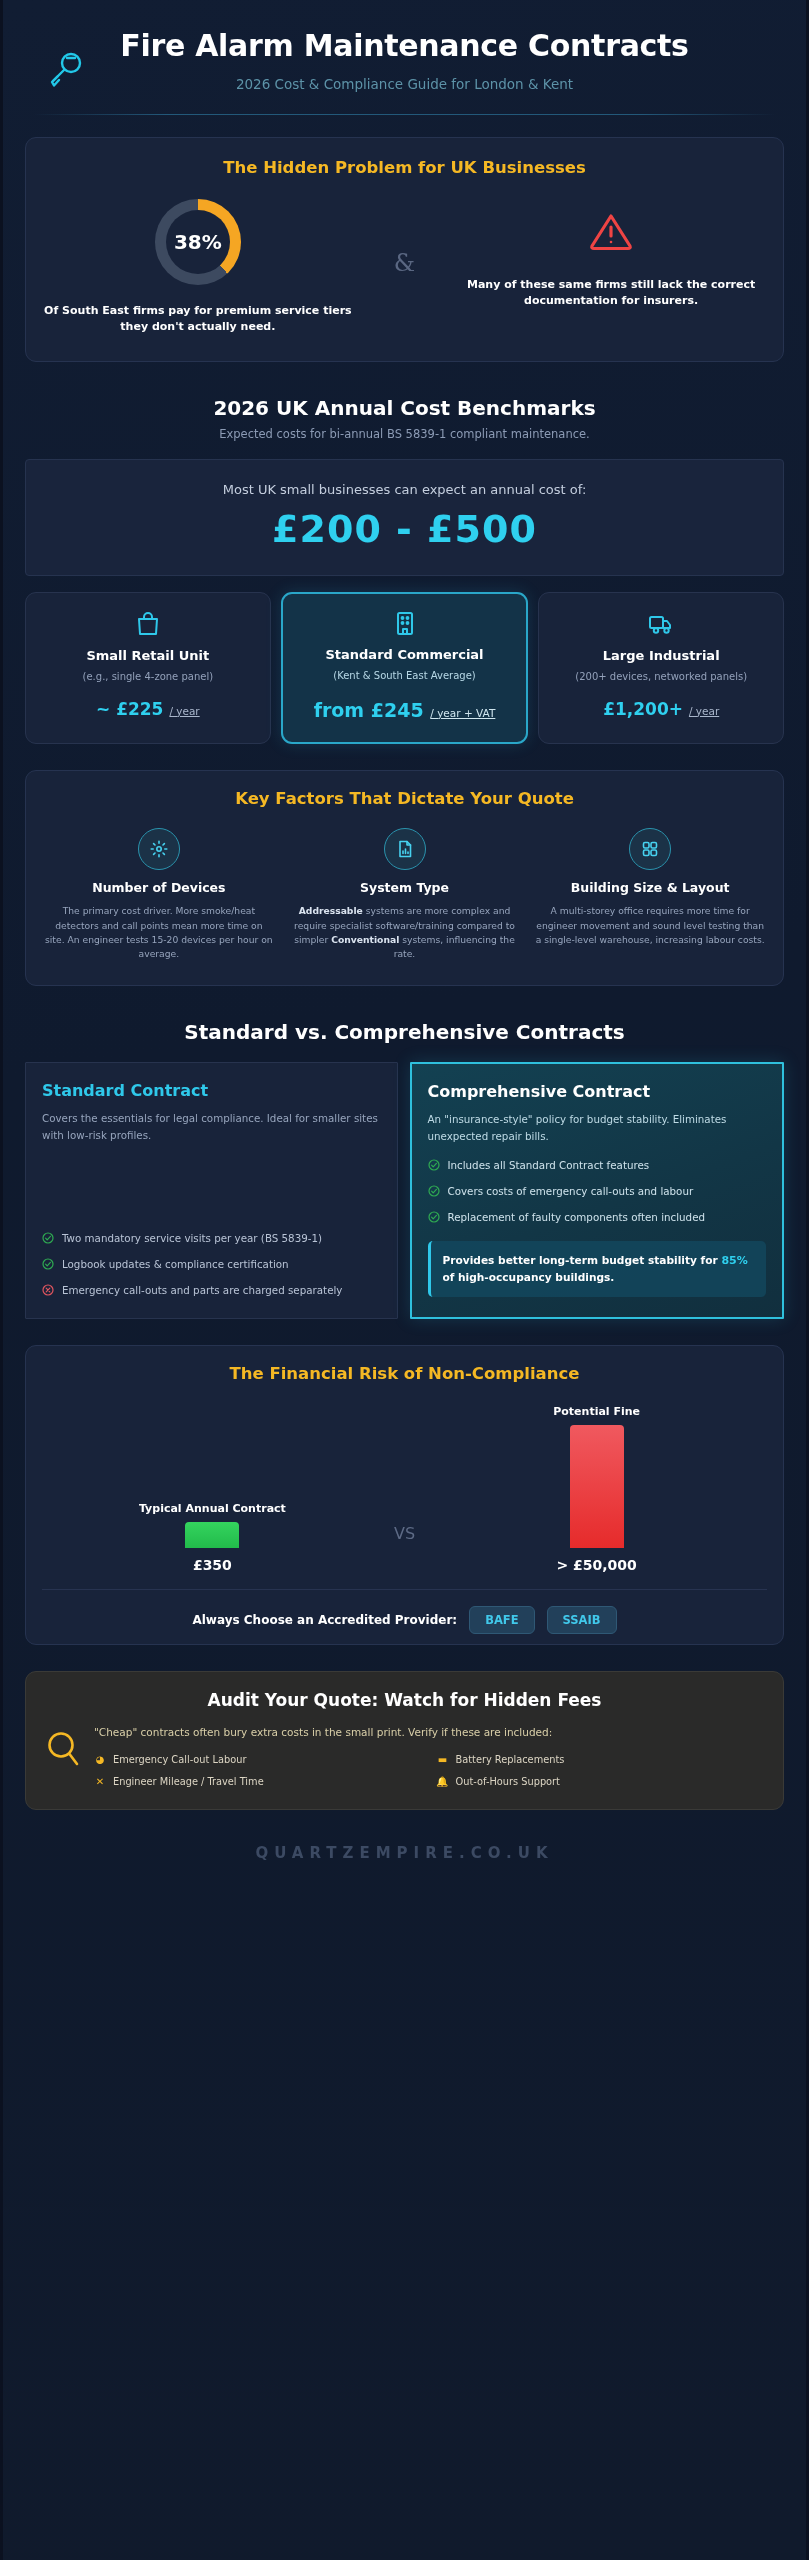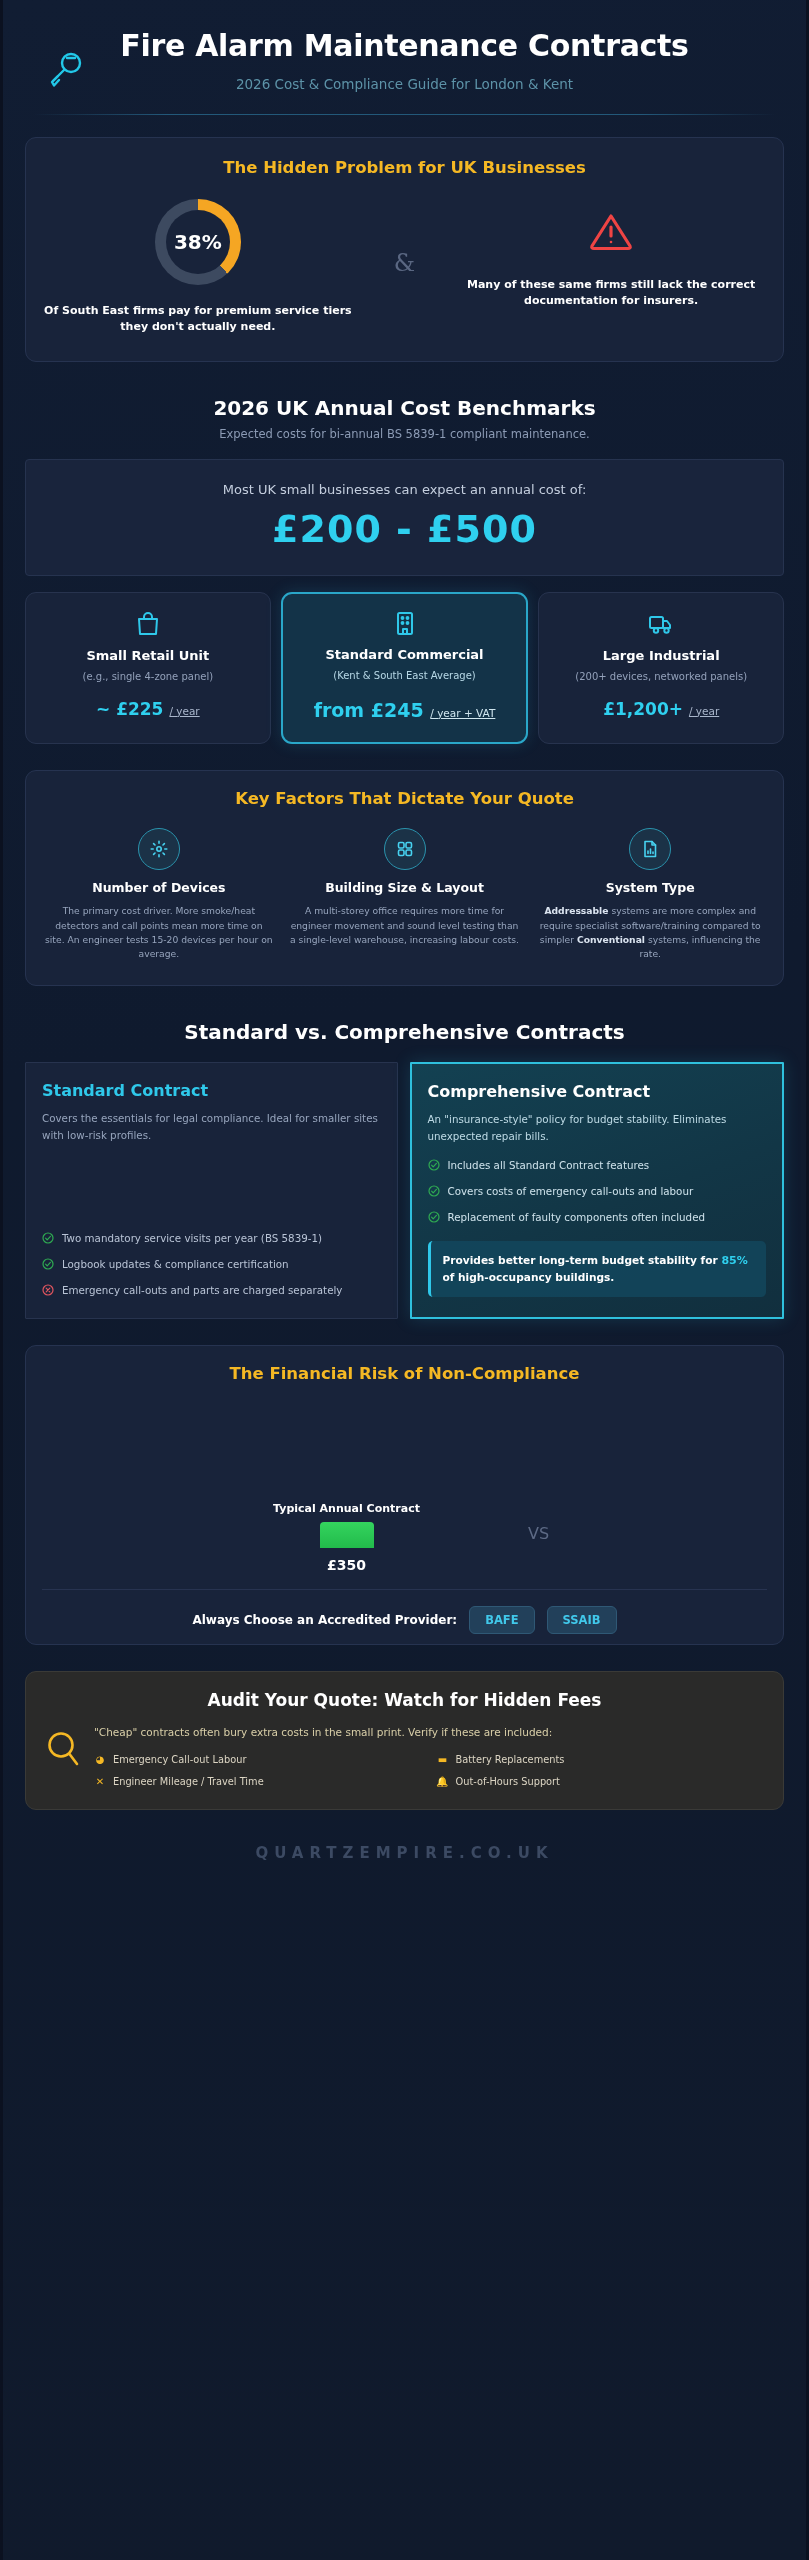--- a/index.html
+++ b/index.html
@@ -319,42 +319,42 @@
             <path d="M10 2.2 v2 M10 15.8 v2 M2.2 10 h2 M15.8 10 h2"></path>
             <path d="M4.6 4.6 l1.4 1.4 M14 14 l1.4 1.4 M15.4 4.6 l-1.4 1.4 M6 14 l-1.4 1.4"></path>
           </svg>
         </div>
         <div class="fac-title">Number of Devices</div>
         <div class="fac-body">The primary cost driver. More smoke/heat detectors and call points mean more time on site. An engineer tests 15-20 devices per hour on average.</div>
       </div>
 
       <div class="fac">
         <div class="fac-ring">
+          <svg viewBox="0 0 20 20" fill="none" stroke="currentColor" stroke-width="1.6" stroke-linecap="round" stroke-linejoin="round">
+            <path d="M5 2.5 h7 l3.5 3.5 V17.5 H5 Z"></path>
+            <path d="M12 2.5 V6 h3.5"></path>
+            <path d="M8 14.5 v-2.5 M10.5 14.5 v-4.5 M13 14.5 v-1.5"></path>
+          </svg>
+        </div>
+        <div class="fac-title">System Type</div>
+        <div class="fac-body"><b>Addressable</b><span> systems are more complex and require specialist software/training compared to simpler </span><b>Conventional</b><span> systems, influencing the rate.</span></div>
+      </div>
+
+      <div class="fac">
+        <div class="fac-ring">
           <svg viewBox="0 0 20 20" fill="none" stroke="currentColor" stroke-width="1.6">
             <rect x="3.5" y="3.5" width="5.5" height="5.5" rx="1.4"></rect>
             <rect x="11" y="3.5" width="5.5" height="5.5" rx="1.4"></rect>
             <rect x="3.5" y="11" width="5.5" height="5.5" rx="1.4"></rect>
             <rect x="11" y="11" width="5.5" height="5.5" rx="1.4"></rect>
           </svg>
         </div>
         <div class="fac-title">Building Size &amp; Layout</div>
         <div class="fac-body">A multi-storey office requires more time for engineer movement and sound level testing than a single-level warehouse, increasing labour costs.</div>
       </div>
-
-      <div class="fac">
-        <div class="fac-ring">
-          <svg viewBox="0 0 20 20" fill="none" stroke="currentColor" stroke-width="1.6" stroke-linecap="round" stroke-linejoin="round">
-            <path d="M5 2.5 h7 l3.5 3.5 V17.5 H5 Z"></path>
-            <path d="M12 2.5 V6 h3.5"></path>
-            <path d="M8 14.5 v-2.5 M10.5 14.5 v-4.5 M13 14.5 v-1.5"></path>
-          </svg>
-        </div>
-        <div class="fac-title">System Type</div>
-        <div class="fac-body"><b>Addressable</b><span> systems are more complex and require specialist software/training compared to simpler </span><b>Conventional</b><span> systems, influencing the rate.</span></div>
-      </div>
     </div>
   </div>
 
   <div class="contracts-head">
     <div class="sect-title">Standard vs. Comprehensive Contracts</div>
   </div>
 
   <div class="contract-row">
     <div class="ct">
       <div class="ct-title">Standard Contract</div>
@@ -430,20 +430,25 @@
   <div class="card risk">
     <div class="sect-title amber">The Financial Risk of Non-Compliance</div>
 
     <div class="risk-chart">
       <div class="rcol">
         <div class="rlabel">Typical Annual Contract</div>
         <div class="rbar small"></div>
         <div class="rval">£350</div>
       </div>
       <div class="rvs">VS</div>
+      <div class="rcol">
+        <div class="rlabel">Potential Fine</div>
+        <div class="rbar big"></div>
+        <div class="rval">&gt; £50,000</div>
+      </div>
     </div>
 
     <div class="accred">
       <span class="accred-label">Always Choose an Accredited Provider:</span>
       <span class="badge">BAFE</span>
       <span class="badge">SSAIB</span>
     </div>
   </div>
 
   <div class="audit">

